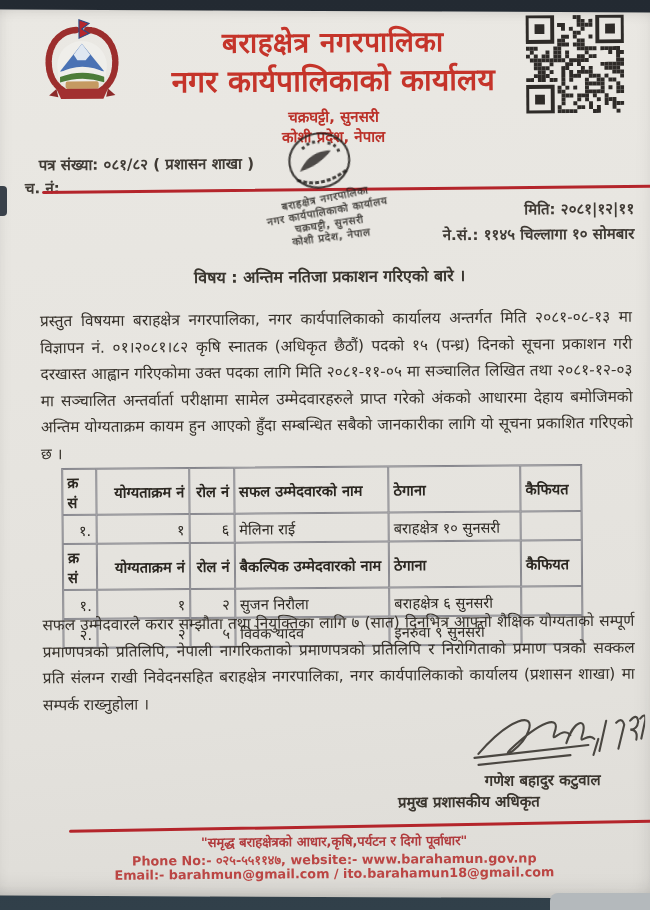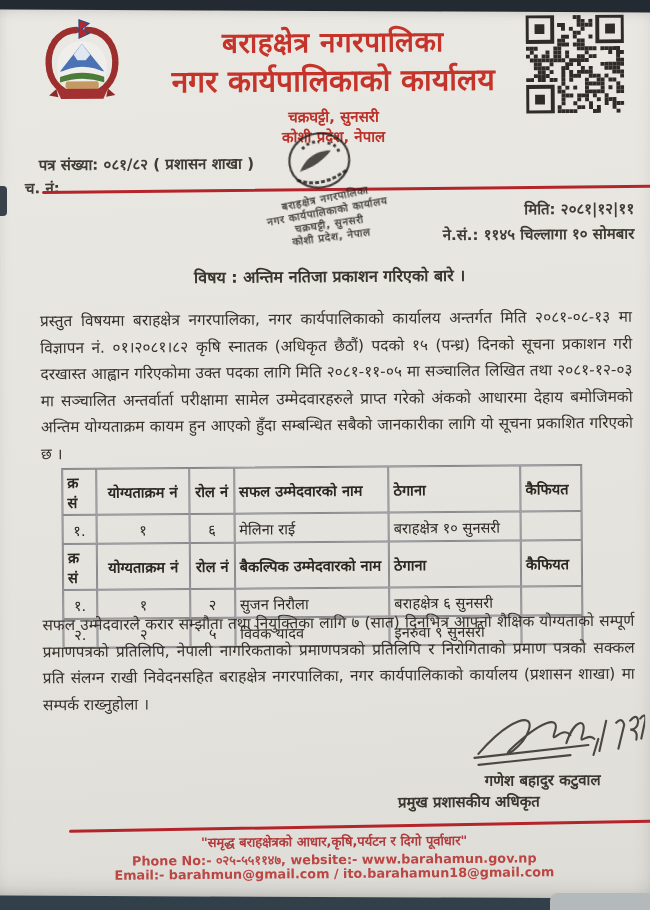--- a/index.html
+++ b/index.html
@@ -38,21 +38,21 @@
   .para{left:35px;width:592px;font-size:15.4px;line-height:26.6px;color:#36312a;
         text-align:justify;font-weight:500;}
   .para1{top:317px;}
   .para2{top:621px;}
 
   table.result{position:absolute;left:55px;top:477px;width:521px;border-collapse:separate;
         border-spacing:0;border:1.6px solid #83838a;background:transparent;}
   table.result td{border:1px solid #8a8a90;padding:2px 4px;font-size:14.6px;color:#2e2a24;
         height:23px;vertical-align:middle;background:transparent;}
   table.result td.hdr{font-weight:700;color:#2b2721;}
-  table.result td.num{text-align:center;}
+  table.result td.num{text-align:right;}
   .c0{width:33px;} .c1{width:92px;} .c2{width:44px;} .c3{width:152px;} .c4{width:130px;} .c5{width:60px;}
 
   .stamp{left:233px;top:141px;width:175px;height:130px;transform:rotate(-9deg);
          color:rgba(28,25,22,.78);filter:blur(.35px);text-align:center;}
   .stamp .sline{font-size:10.5px;font-weight:700;letter-spacing:.6px;line-height:13px;white-space:nowrap;}
   .stamp .s1{transform:rotate(-2deg);} .stamp .s2{transform:rotate(-1deg);}
   .stamp .s3{transform:rotate(1deg);}  .stamp .s4{transform:rotate(2deg);}
 
   .sig-name{left:380px;width:212px;top:782px;font-size:15px;font-weight:600;color:#3a352e;text-align:right;}
   .sig-title{left:335px;width:250px;top:803px;font-size:15px;font-weight:600;color:#3a352e;text-align:center;}

